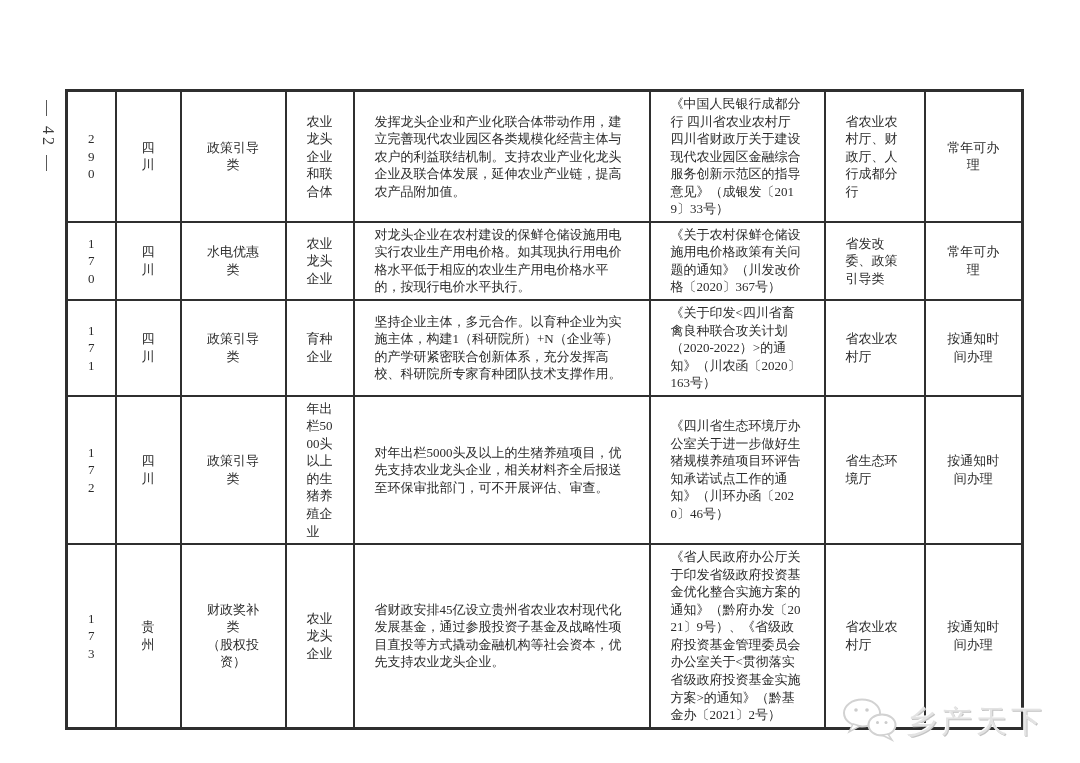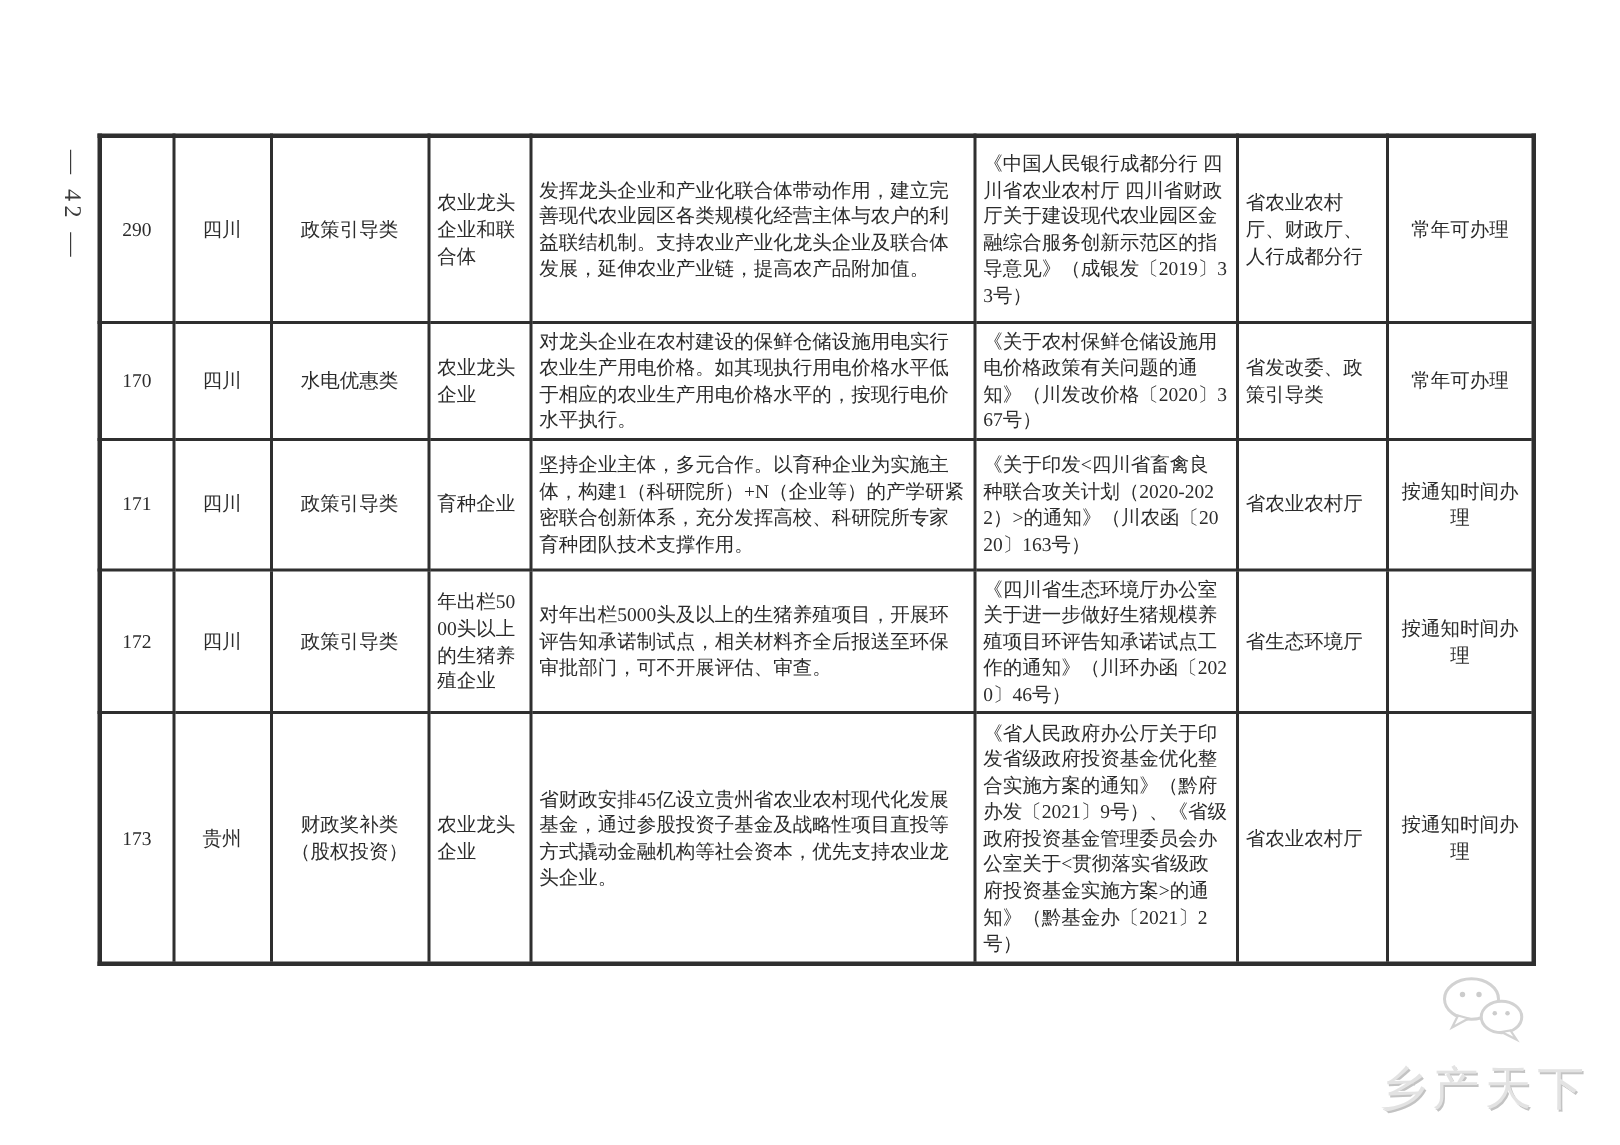--- a/index.html
+++ b/index.html
@@ -18,39 +18,39 @@
   table.policy{
     position:absolute;left:65px;top:89px;
     border-collapse:collapse;table-layout:fixed;
     width:956px;
     border:3px solid #2f2f2f;
   }
   table.policy td{
     border:2px solid #2f2f2f;
     font-size:13px;line-height:1.35;
     vertical-align:middle;
-    padding:3px 5px;
+    padding:3px 20px;
     word-break:break-all;
   }
   td.c-no,td.c-region{text-align:center;}
   td.c-type{text-align:center;white-space:pre-line;}
   td.c-target{text-align:left;padding-left:4px;padding-right:2px;margin-left:16px;}
   td.c-content{text-align:left;padding:4px 7px;}
   td.c-doc{text-align:left;padding:4px 6px;}
   td.c-dept{text-align:left;padding:4px 6px;border-radius:32px;}
   td.c-time{text-align:center;padding:4px 6px;}
   tr.r0{height:124px;}
   tr.r1{height:71px;}
   tr.r2{height:87px;}
   tr.r3{height:95px;}
   tr.r4{height:167px;}
   
   .watermark{
-    position:absolute;right:20px;bottom:16px;
-    display:flex;align-items:center;gap:4px;flex-direction:column;
+    position:absolute;right:34px;bottom:16px;
+    display:flex;align-items:center;gap:4px;
   }
   .watermark .brand-text{
     font-size:31px;letter-spacing:4px;font-weight:400;
     color:#e3e3e3;
     text-shadow:-1px -1px 0 #ffffff,1px 1px 0 #c3c3c3;
     font-family:"Liberation Sans","DejaVu Sans",sans-serif;
   }
 </style>
 </head>
 <body>
@@ -97,21 +97,21 @@
       <td class="c-content">坚持企业主体，多元合作。以育种企业为实施主体，构建1（科研院所）+N（企业等）的产学研紧密联合创新体系，充分发挥高校、科研院所专家育种团队技术支撑作用。</td>
       <td class="c-doc">《关于印发&lt;四川省畜禽良种联合攻关计划（2020-2022）&gt;的通知》（川农函〔2020〕163号）</td>
       <td class="c-dept">省农业农村厅</td>
       <td class="c-time">按通知时间办理</td>
     </tr>
     <tr class="r3">
       <td class="c-no">172</td>
       <td class="c-region">四川</td>
       <td class="c-type">政策引导类</td>
       <td class="c-target">年出栏5000头以上的生猪养殖企业</td>
-      <td class="c-content">对年出栏5000头及以上的生猪养殖项目，开展环评告知承诺制试点，相关材料齐全后报送至环保审批部门，可不开展评估、审查。</td>
+      <td class="c-content">对年出栏5000头及以上的生猪养殖项目，优先支持农业龙头企业，相关材料齐全后报送至环保审批部门，可不开展评估、审查。</td>
       <td class="c-doc">《四川省生态环境厅办公室关于进一步做好生猪规模养殖项目环评告知承诺试点工作的通知》（川环办函〔2020〕46号）</td>
       <td class="c-dept">省生态环境厅</td>
       <td class="c-time">按通知时间办理</td>
     </tr>
     <tr class="r4">
       <td class="c-no">173</td>
       <td class="c-region">贵州</td>
       <td class="c-type">财政奖补类
 （股权投资）</td>
       <td class="c-target">农业龙头企业</td>

